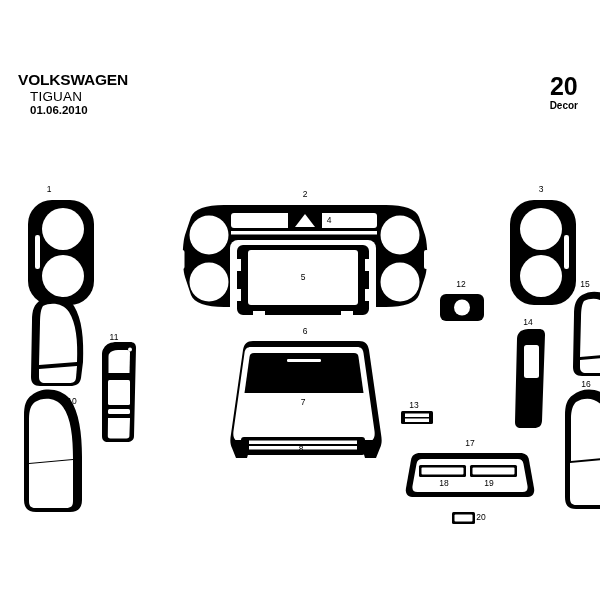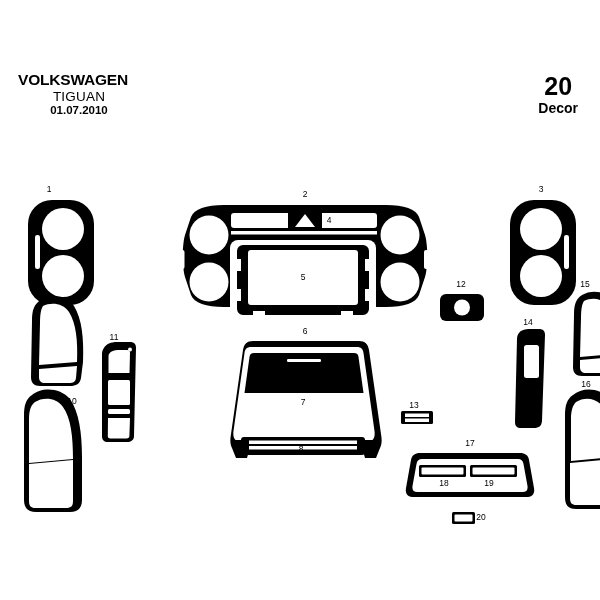--- a/index.html
+++ b/index.html
@@ -17,21 +17,20 @@
     width: 600px;
     height: 600px;
     background: #ffffff;
     overflow: hidden;
   }
   .header-left {
     position: absolute;
     left: 18px;
     top: 72px;
     line-height: 1.0;
-    text-align: center;
   }
   .hdr-brand {
     font-size: 15.5px;
     font-weight: bold;
     letter-spacing: -0.2px;
     color: #000;
     display: block;
     white-space: nowrap;
   }
   .hdr-model {
@@ -60,21 +59,21 @@
     line-height: 1.0;
   }
   .hdr-count {
     font-size: 25px;
     font-weight: bold;
     color: #000;
     display: block;
     letter-spacing: 0px;
   }
   .hdr-count-label {
-    font-size: 14px;
+    font-size: 10px;
     font-weight: bold;
     color: #000;
     display: block;
     margin-top: 2px;
   }
   #diagram {
     position: absolute;
     left: 0;
     top: 0;
     width: 600px;
@@ -91,21 +90,21 @@
   }
 </style>
 </head>
 <body>
 
 <div id="page">
 
   <div class="header-left">
     <span class="hdr-brand">VOLKSWAGEN</span>
     <span class="hdr-model">TIGUAN</span>
-    <span class="hdr-date">01.07.2010</span>
+    <span class="hdr-date">01.06.2010</span>
   </div>
 
   <div class="header-right">
     <span class="hdr-count">20</span>
     <span class="hdr-count-label">Decor</span>
   </div>
 
   <svg id="diagram" viewBox="0 0 600 600">
     <title>Volkswagen Tiguan 20-piece interior dash trim kit layout</title>
 

